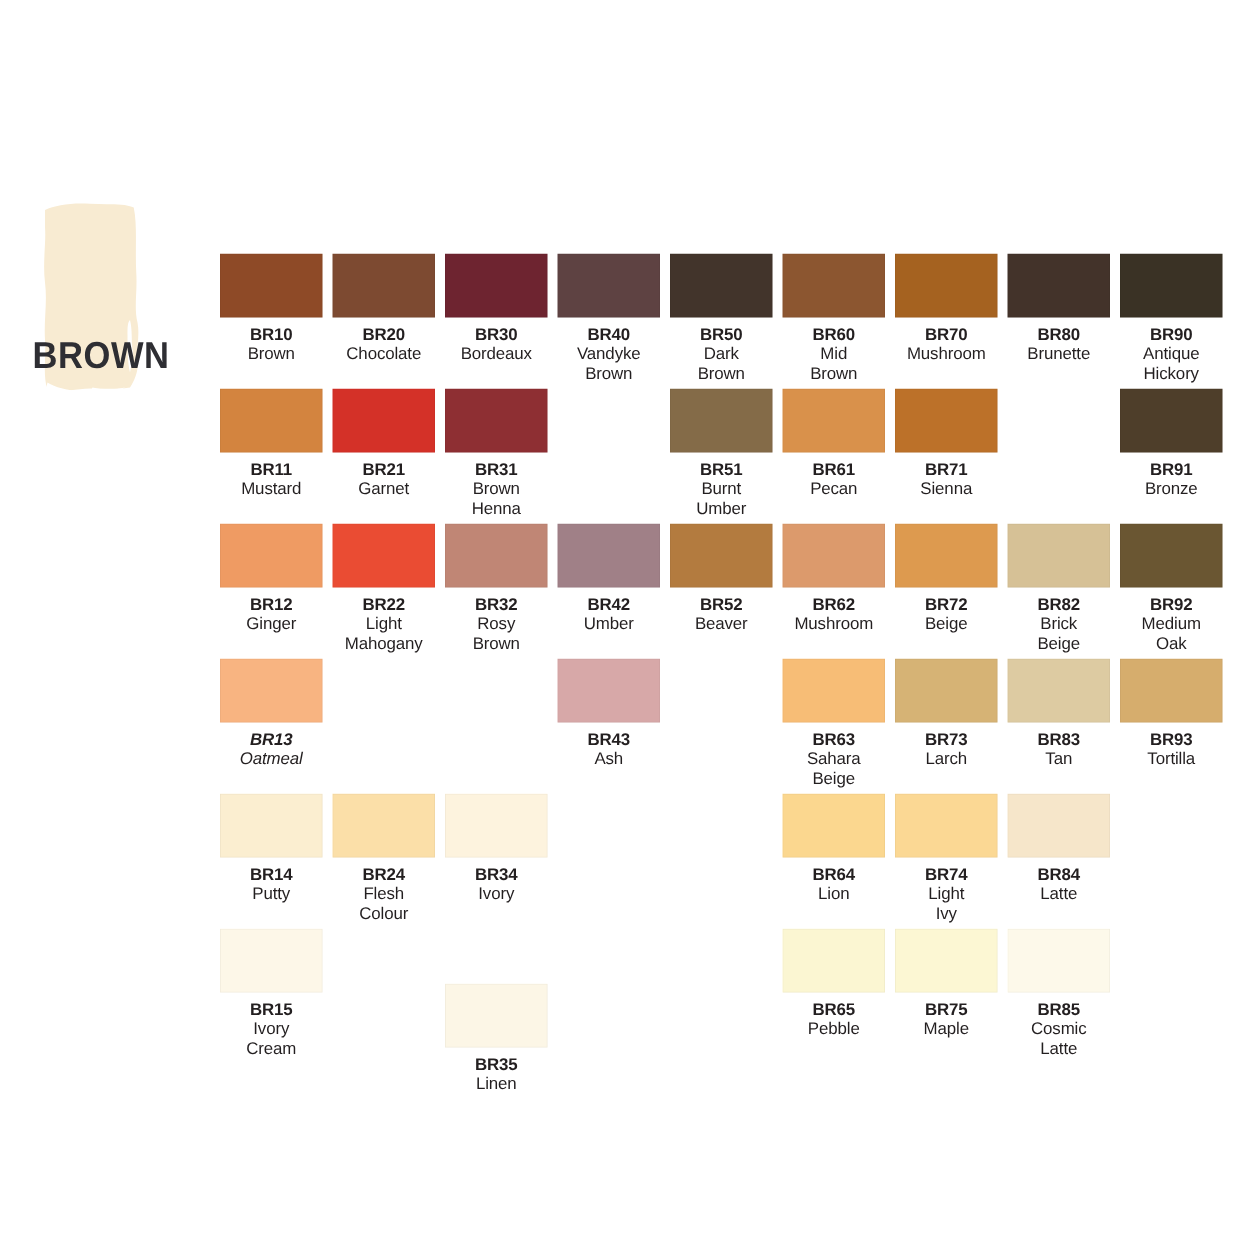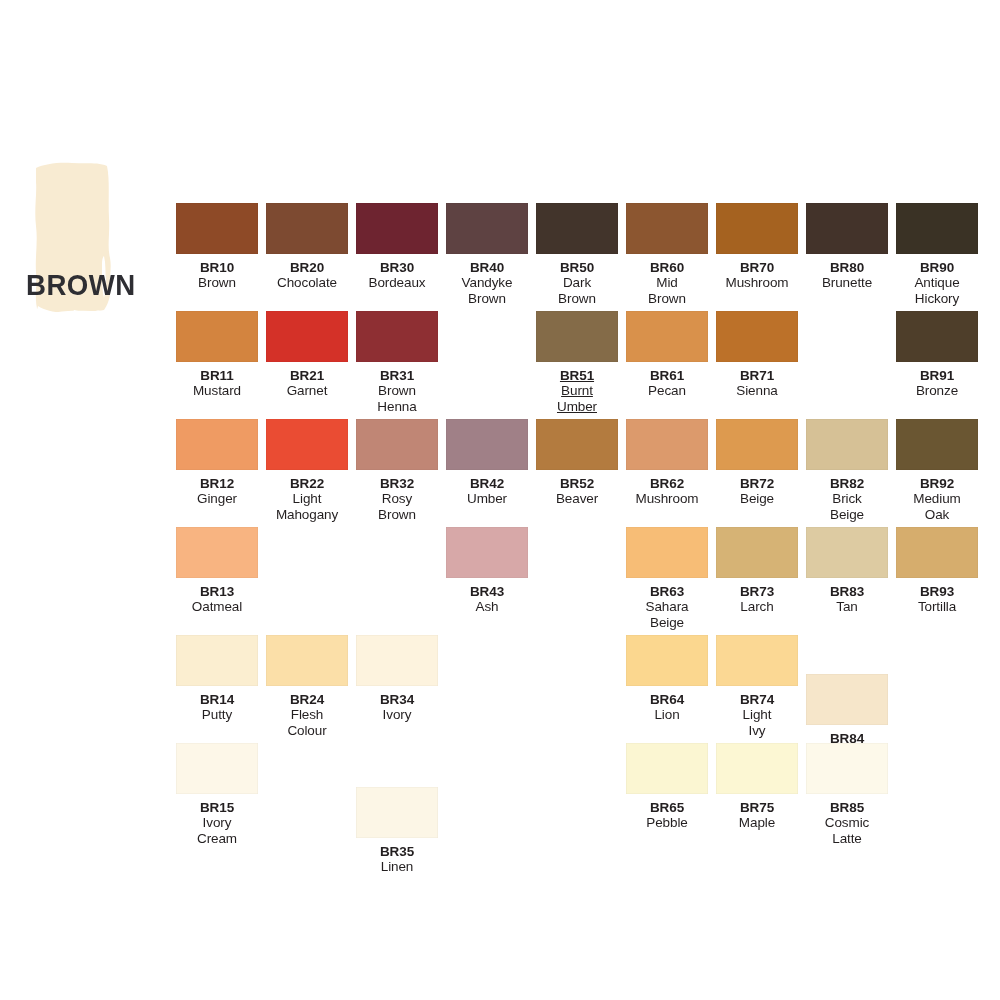--- a/index.html
+++ b/index.html
@@ -211,21 +211,21 @@
         </div>
         <div class="cell" style="left: 180px;">
           <div class="chip" title="#8e2f33" style="background: rgb(142, 47, 51);"></div>
           <div class="labels">
             <span class="code">BR31</span>
             <span class="name">Brown
 Henna</span>
           </div>
         </div>
         <div class="cell empty" style="left: 270px;"></div>
-        <div class="cell" style="left: 360px; text-decoration: underline;">
+        <div class="cell" style="left: 360px;">
           <div class="chip" title="#846b48" style="background: rgb(132, 107, 72);"></div>
           <div class="labels">
             <span class="code">BR51</span>
             <span class="name">Burnt
 Umber</span>
           </div>
         </div>
         <div class="cell" style="left: 450px;">
           <div class="chip" title="#d9914b" style="background: rgb(217, 145, 75);"></div>
           <div class="labels">
@@ -311,21 +311,21 @@
         <div class="cell" style="left: 720px;">
           <div class="chip" title="#6a5632" style="background: rgb(106, 86, 50);"></div>
           <div class="labels">
             <span class="code">BR92</span>
             <span class="name">Medium
 Oak</span>
           </div>
         </div>
       </div>
       <div class="row">
-        <div class="cell" style="left: 0px;">
+        <div class="cell" style="left: 0px; font-style: italic;">
           <div class="chip" title="#f8b481" style="background: rgb(248, 180, 129);"></div>
           <div class="labels">
             <span class="code">BR13</span>
             <span class="name">Oatmeal</span>
           </div>
         </div>
         <div class="cell empty" style="left: 90px;"></div>
         <div class="cell empty" style="left: 180px;"></div>
         <div class="cell" style="left: 270px;">
           <div class="chip" title="#d7a8a8" style="background: rgb(215, 168, 168);"></div>
@@ -398,21 +398,21 @@
           </div>
         </div>
         <div class="cell" style="left: 540px;">
           <div class="chip" title="#fbd894" style="background: rgb(251, 216, 148);"></div>
           <div class="labels">
             <span class="code">BR74</span>
             <span class="name">Light
 Ivy</span>
           </div>
         </div>
-        <div class="cell" style="left: 630px; margin-top: 39px;">
+        <div class="cell" style="left: 630px;">
           <div class="chip" title="#f6e6ca" style="background: rgb(246, 230, 202);"></div>
           <div class="labels">
             <span class="code">BR84</span>
             <span class="name">Latte</span>
           </div>
         </div>
         <div class="cell empty" style="left: 720px;"></div>
       </div>
       <div class="row">
         <div class="cell" style="left: 0px;">

